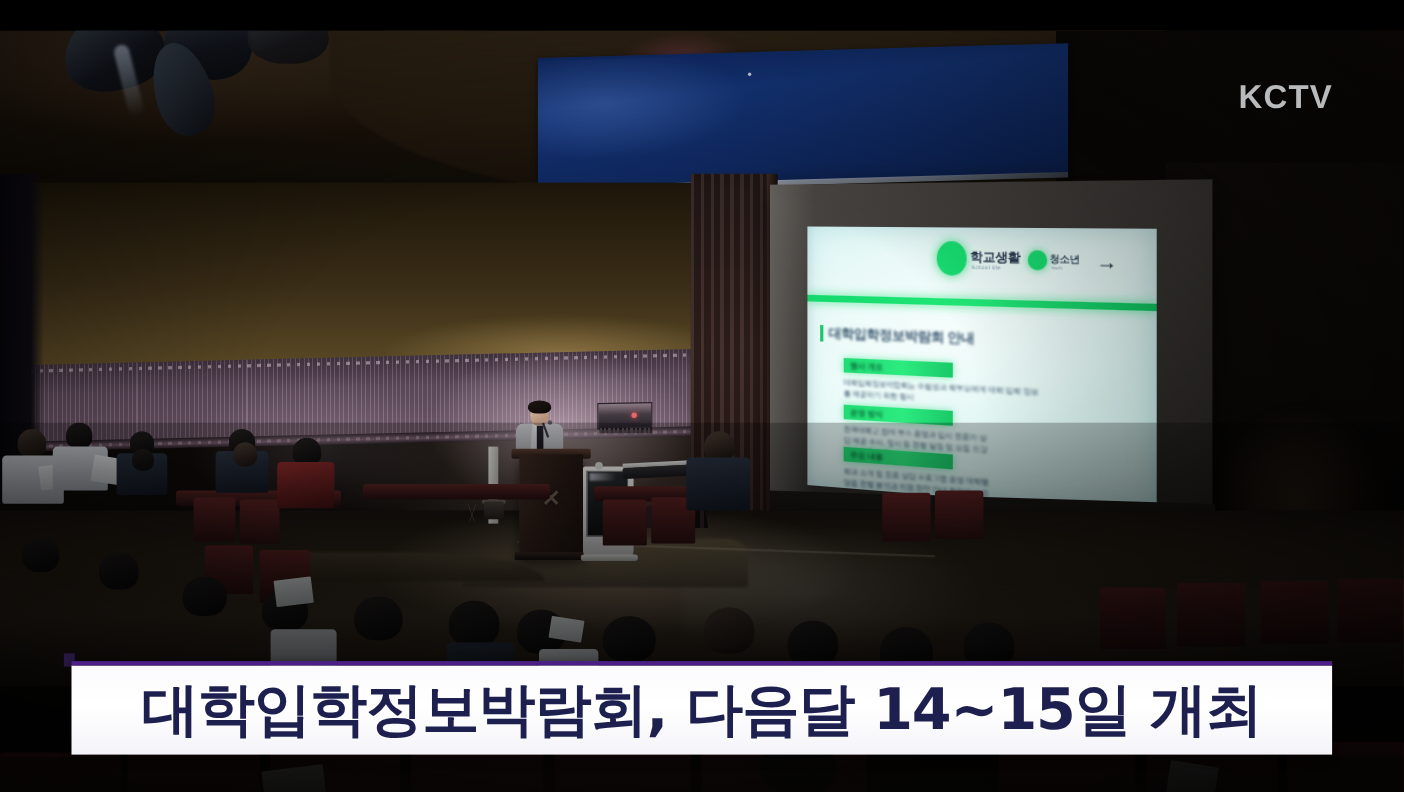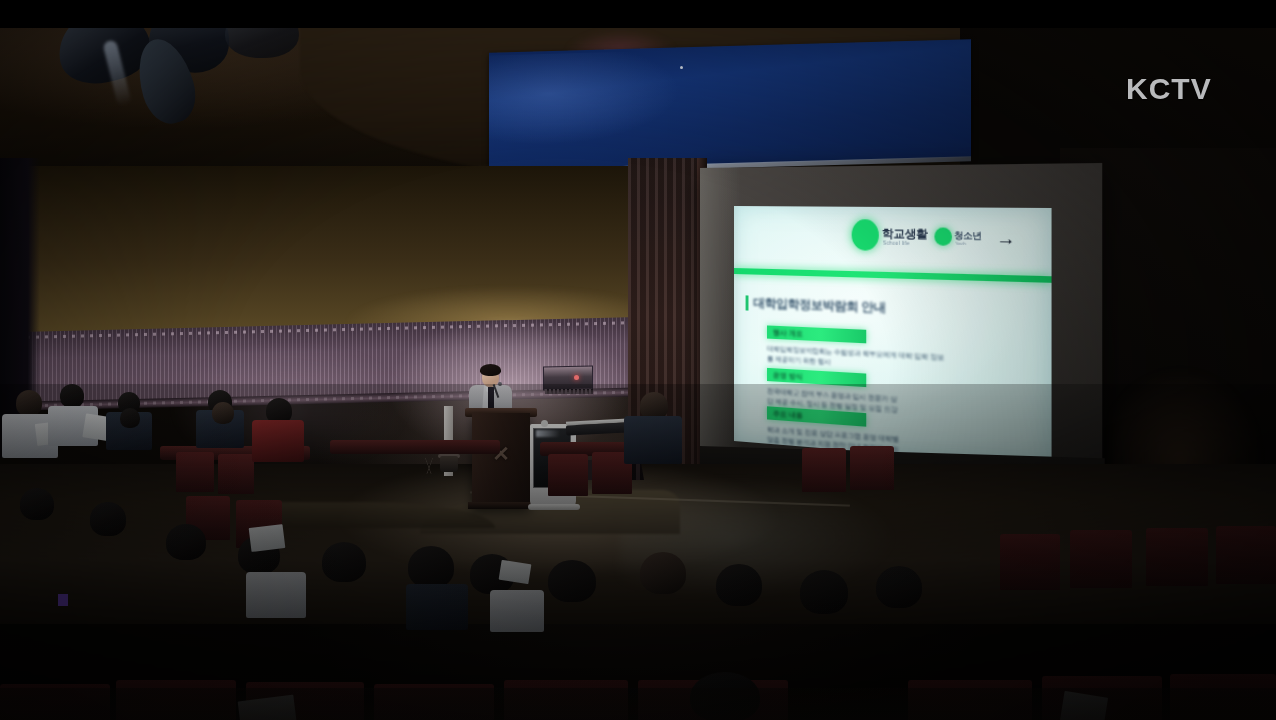--- a/index.html
+++ b/index.html
@@ -729,14 +729,17 @@
 
     <div class="aud-dim"></div>
   </div>
 
   <div class="aud-bottom"></div>
   <div class="vignette"></div>
 
   <div class="kctv">KCTV</div>
 
   <div class="caption-left-purple"></div>
+  <div class="caption">
+    <div class="caption-text">대학입학정보박람회, 다음달 14~15일 개최</div>
+  </div>
 
 </div>
 
 </body></html>

